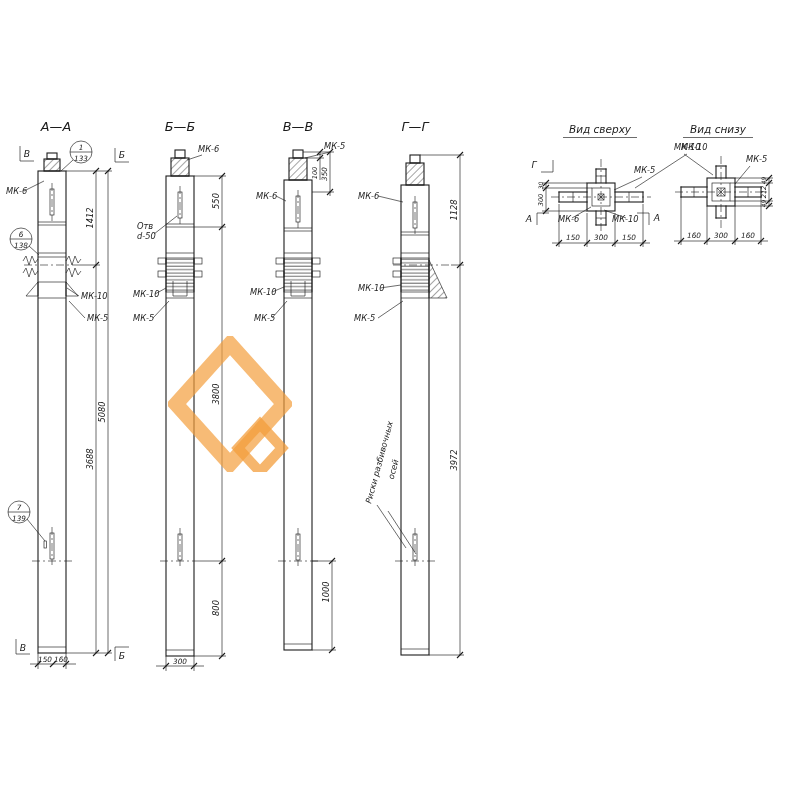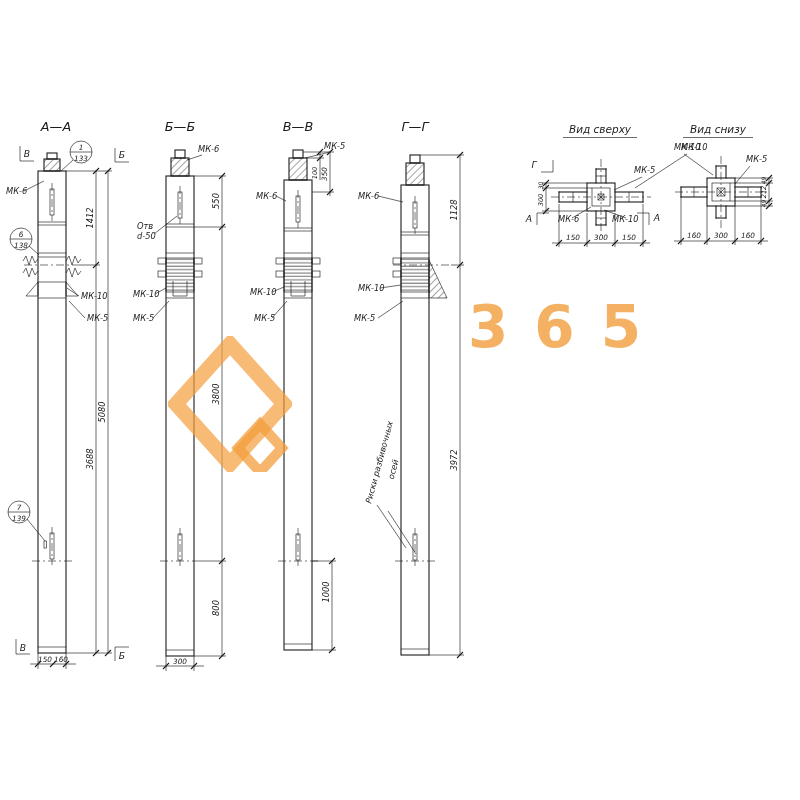--- a/index.html
+++ b/index.html
@@ -458,16 +458,15 @@
       <text x="766" y="203.5" class="t6 mid" transform="rotate(-90 766 203.5)">49</text>
     </g>
   </g>
 </svg>
 
 <div class="watermark">
   <svg class="wm-logo" width="124" height="136" viewBox="0 0 124 136">
     <path d="M62 8 L116 68 L62 128 L8 68 Z" fill="none" stroke="rgba(243,158,60,0.7)" stroke-width="15"></path>
     <path d="M92 88 L114 112 L92 136 L70 112 Z" fill="none" stroke="rgba(243,158,60,0.75)" stroke-width="10"></path>
   </svg>
-  <div class="wm-number">365</div>
 </div>
 
 </div>
 
 </body></html>

